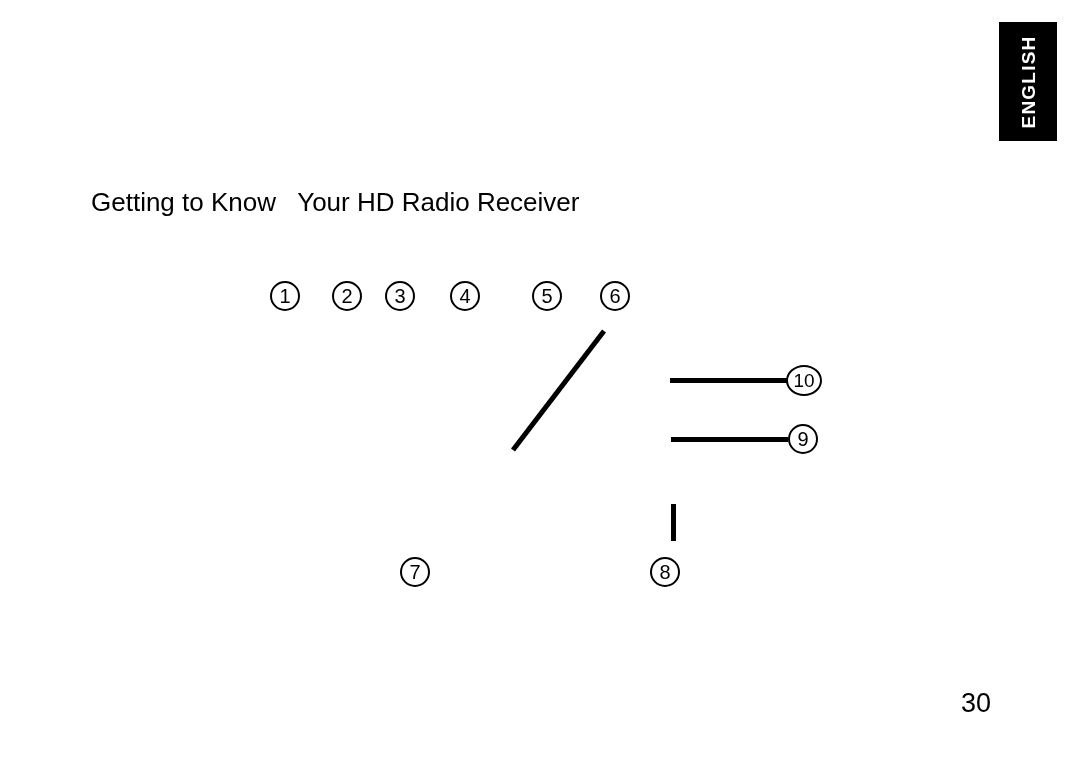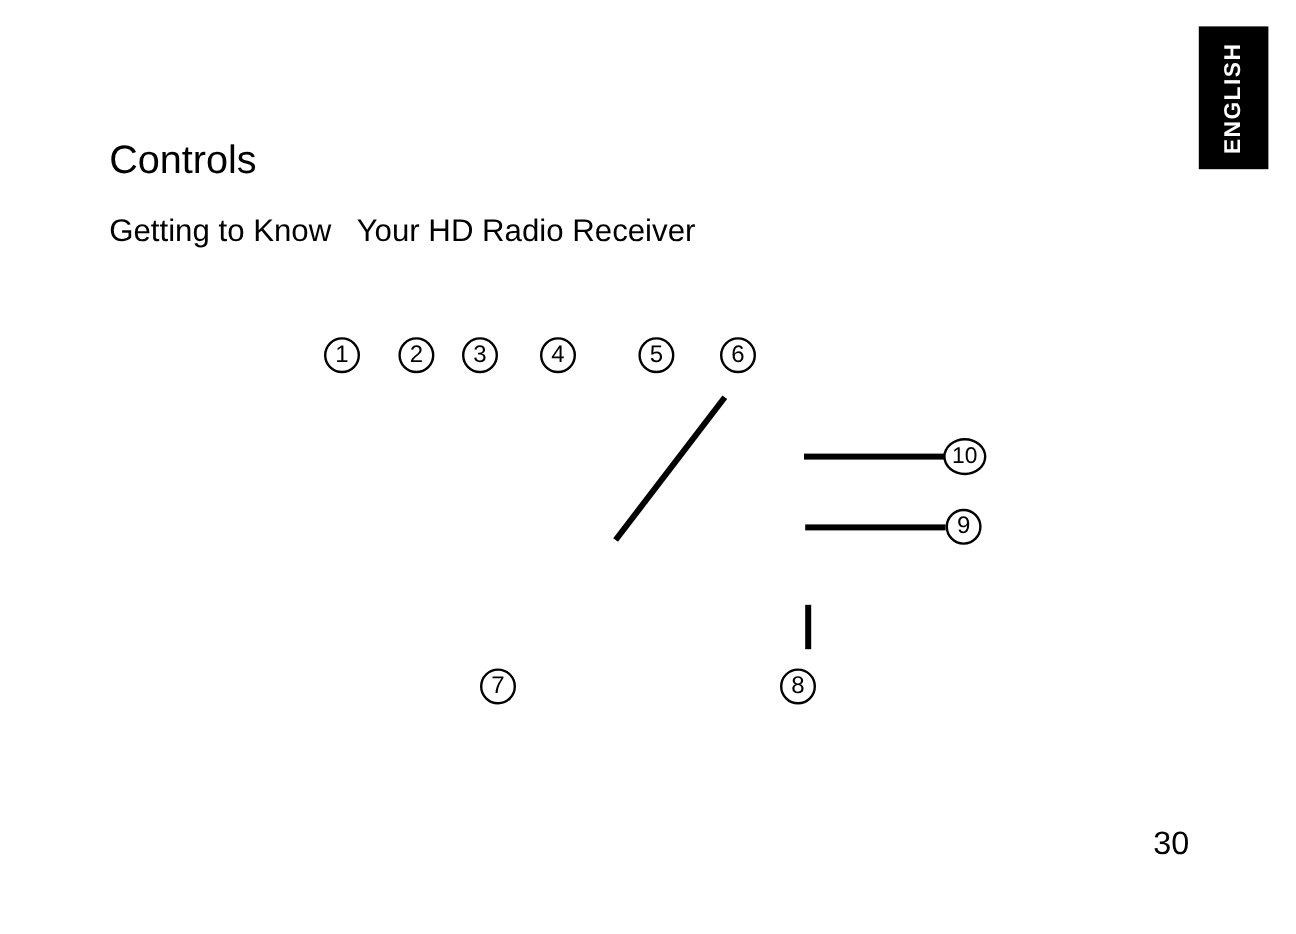--- a/index.html
+++ b/index.html
@@ -53,21 +53,21 @@
     font-size: 33px;
     font-weight: normal;
     line-height: 1.15;
     letter-spacing: 0px;
     margin: 0;
     white-space: nowrap;
   }
   .page-subtitle {
     position: absolute;
     left: 91px;
-    top: 178px;
+    top: 188px;
     font-size: 26px;
     font-weight: normal;
     line-height: 1.15;
     margin: 0;
     white-space: pre;
   }
 
   
   .diagram {
     position: absolute;
@@ -126,21 +126,20 @@
 </style>
 </head>
 <body>
 
 <div id="page">
 
   <div class="lang-tab">
     <div class="lang-tab-label">ENGLISH</div>
   </div>
 
-  <h1 class="page-title">Controls</h1>
 
   <h2 class="page-subtitle">Getting to Know   Your HD Radio Receiver</h2>
 
   <div class="diagram" id="diagram-layer">
     <svg id="diagonal-layer" width="1080" height="778" style="position:absolute;left:0;top:0;">
         <line x1="513" y1="450" x2="604" y2="331" stroke="#000000" stroke-width="5" stroke-linecap="butt"></line>
       </svg>
   <div class="leader-h" style="left: 670px; top: 378px; width: 118px;"></div>
       <div class="leader-h" style="left: 671px; top: 437px; width: 117px;"></div>
       <div class="leader-v" style="left: 671px; top: 504px; height: 37px;"></div>

